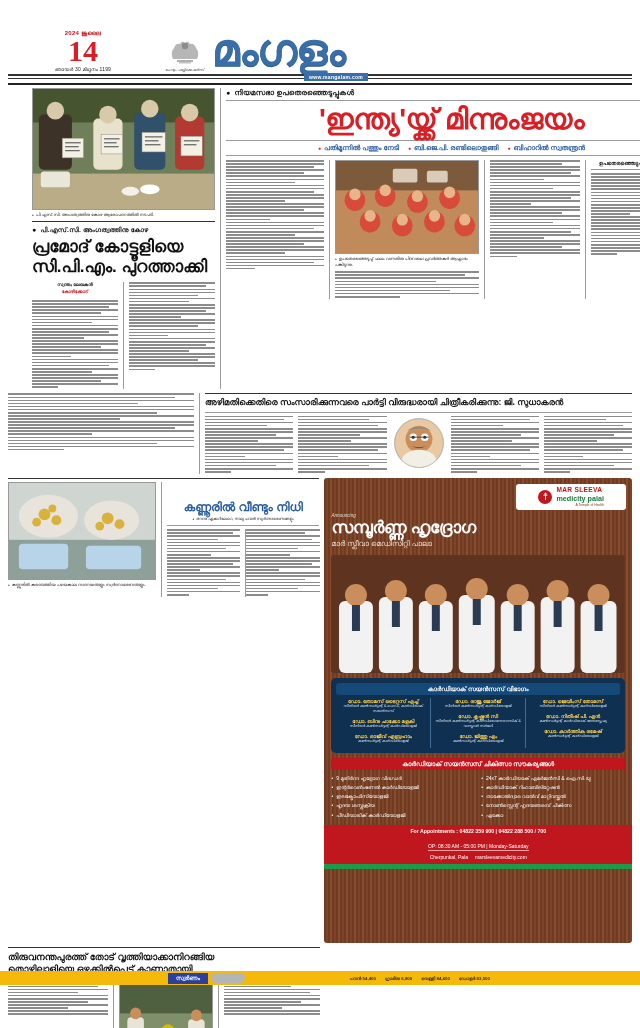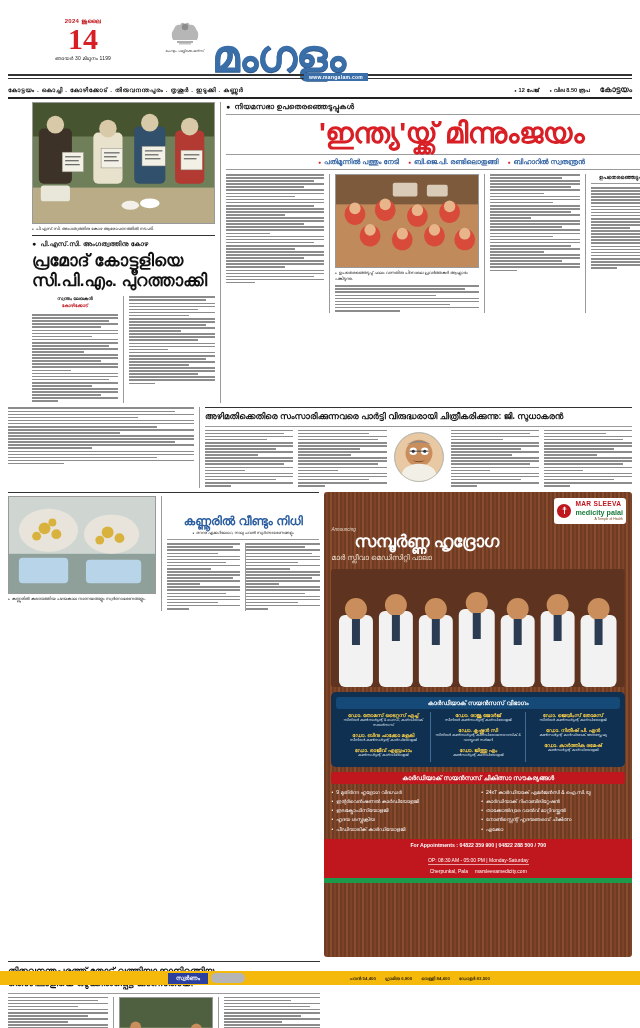--- a/index.html
+++ b/index.html
@@ -7,21 +7,21 @@
   body {
     font-family: "Liberation Sans", sans-serif;
     color: #111;
     position: relative;
     overflow: hidden;
   }
 
   .page { width: 640px; height: 1028px; position: relative; background:#fff; padding: 0 8px; }
 
   
-  .masthead { height: 72px; display: flex; align-items: flex-start; position: relative; padding-top: 18px; }
+  .masthead { height: 72px; display: flex; align-items: flex-end; position: relative; padding-top: 18px; }
   .date-block { width: 150px; text-align: center; line-height: 1; }
   .date-top { font-size: 6px; color: #c0161d; font-weight: bold; letter-spacing: .3px; }
   .date-big { font-size: 30px; font-weight: bold; color: #d81f26; line-height: .95; margin: 1px 0 2px; font-family: "Liberation Serif", serif; }
   .date-bot { font-size: 5px; color: #222; letter-spacing: .2px; }
   .emblem { width: 54px; text-align: center; }
   .emblem svg { display:block; margin: 0 auto; }
   .emblem-cap { font-size: 3.6px; color: #555; line-height: 1.25; margin-top: 1px; }
   .logo-wrap { flex: 1; display: flex; align-items: center; justify-content: flex-start; }
   .logo-text {
     font-size: 44px; font-weight: bold; color: #3a6ea8;
@@ -88,29 +88,29 @@
 
   
   .ad {
     position: relative; border-radius: 3px; overflow: hidden;
     background: linear-gradient(90deg,#6e3b23 0 2px,#7d4429 2px 4px,#6e3b23 4px 6px,#8a4c2d 6px 8px);
     background-size: 8px 100%;
     color: #fff;
   }
   .ad-logo {
     position: absolute; right: 6px; top: 6px; background: #fff; border-radius: 3px;
-    display: flex; align-items: center; gap: 4px; padding: 3px 3px;
+    display: flex; align-items: center; gap: 4px; padding: 3px 22px;
   }
   .ad-logo .mark { width: 14px; height: 14px; border-radius: 50%; background: #c0161d; position: relative; }
   .ad-logo .mark::after { content:"\2628"; position:absolute; inset:0; color:#fff; font-size:10px; text-align:center; line-height:14px; }
   .ad-logo .t1 { font-size: 6.6px; font-weight: bold; color: #c0161d; letter-spacing: .3px; line-height: 1; }
   .ad-logo .t2 { font-size: 7.2px; font-weight: bold; color: #1a7a3c; line-height: 1; margin-top: 1px; }
   .ad-logo .t3 { font-size: 3.4px; color: #7a4a1f; text-align: right; margin-top: 1px; }
   .ad-announce { font-size: 4.6px; font-style: italic; color: #e8d9c8; }
-  .ad-head { font-size: 17px; font-weight: bold; line-height: 1.12; color: #fff; letter-spacing: -.3px; margin-left: 23px; }
+  .ad-head { font-size: 17px; font-weight: bold; line-height: 1.12; color: #fff; letter-spacing: -.3px; }
   .ad-sub { font-size: 7.5px; color: #f0e2d2; margin-top: 2px; }
   .ad-panel { background: #0f3050; border-radius: 5px; padding: 5px; }
   .ad-panel-title {
     background: #0f3050; color: #fff; font-size: 6.2px; font-weight: bold; text-align: center;
     border-radius: 3px; padding: 2px 0; margin-bottom: 3px;
   }
   .doccols { display: flex; }
   .doccols > div { flex: 1; padding: 0 3px; }
   .doccols > div + div { border-left: .6px solid #3c6e96; }
   .doc { text-align: center; margin-bottom: 4px; }
@@ -162,28 +162,20 @@
       <div class="logo-text">മംഗളം</div>
     </div>
   </div>
 
   <div class="rule-stack">
     <div class="r1"></div>
       <div class="r2"></div>
     <div class="url-chip">www.mangalam.com</div>
   </div>
 
-  <div class="editionbar">
-    <div class="edition-cities">കോട്ടയം . കൊച്ചി . കോഴിക്കോട് . തിരുവനന്തപുരം . തൃശൂർ . ഇടുക്കി . കണ്ണൂർ</div>
-    <div class="edition-meta">
-      <span class="dot">12 പേജ്</span>
-      <span class="dot">വില 8.50 രൂപ</span>
-      <span class="edition-city">കോട്ടയം</span>
-    </div>
-  </div>
   <div class="thick-rule"></div>
 
   <div class="top-area">
 
     <div class="col-left">
 
       <div class="photo lead-photo">
         <svg width="100%" height="100%" viewBox="0 0 186 122" preserveAspectRatio="none">
           <rect width="186" height="122" fill="#6f7f59"></rect>
           <rect y="0" width="186" height="34" fill="#46552f"></rect>

